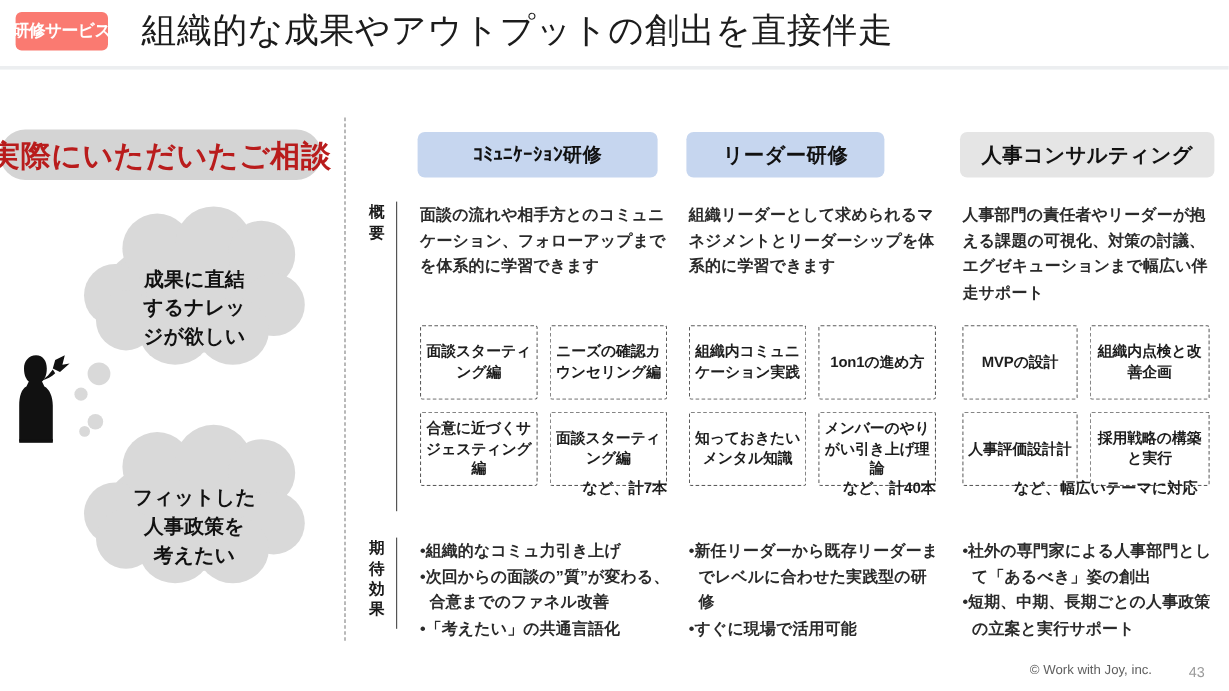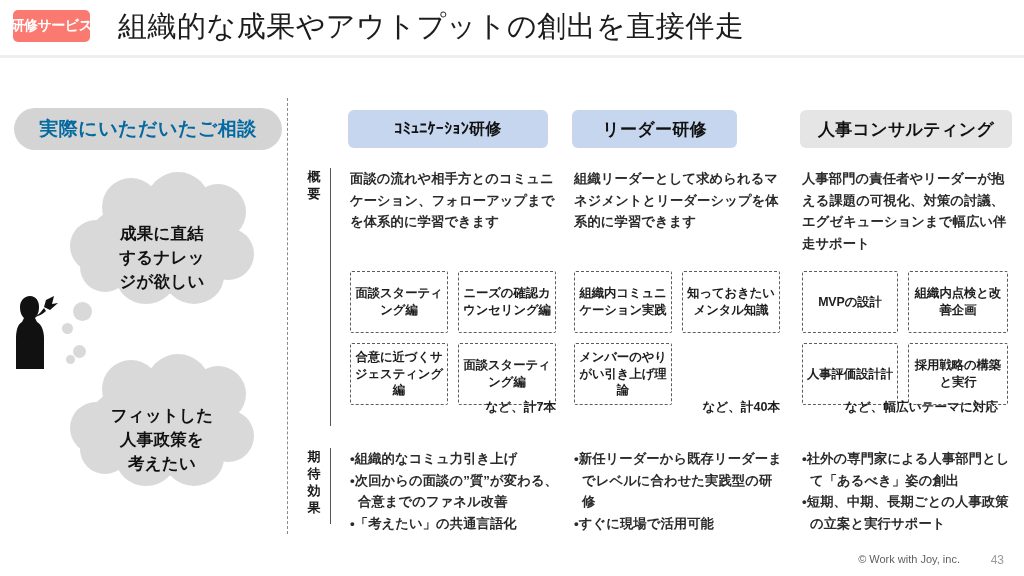--- a/index.html
+++ b/index.html
@@ -53,30 +53,30 @@
   #header-rule {
     position: absolute;
     left: 0; top: 55px;
     width: 1024px; height: 3px;
     background: #eceef0;
   }
 
   
   #consult-pill {
     position: absolute;
-    left: 14px; top: 108px;
+    left: 0; top: 108px;
     width: 268px; height: 42px;
     background: #d4d4d4;
     border-radius: 21px;
     display: flex;
     align-items: center;
     justify-content: center;
-    font-size: 19px;
-    font-weight: 700;
-    color: #0369a1;
+    font-size: 25px;
+    font-weight: 700;
+    color: #b91c1c;
     letter-spacing: 0.5px;
     white-space: nowrap;
   }
 
   .thought-cloud {
     position: absolute;
     background: #d9d9d9;
     border-radius: 48% 52% 50% 50% / 50% 50% 52% 48%;
     display: flex;
     align-items: flex-end;
@@ -308,20 +308,21 @@
   <div class="topic-grid" id="grid-1">
     <div class="topic-box">面談スターティング編</div>
     <div class="topic-box">ニーズの確認カウンセリング編</div>
     <div class="topic-box">合意に近づくサジェスティング編</div>
     <div class="topic-box">面談スターティング編</div>
   </div>
   <div class="topic-note" id="note-1">など、計7本</div>
 
   <div class="topic-grid" id="grid-2">
     <div class="topic-box">組織内コミュニケーション実践</div>
+    <div class="topic-box">1on1の進め方</div>
     <div class="topic-box">知っておきたいメンタル知識</div>
     <div class="topic-box">メンバーのやりがい引き上げ理論</div>
   </div>
   <div class="topic-note" id="note-2">など、計40本</div>
 
   <div class="topic-grid" id="grid-3">
     <div class="topic-box">MVPの設計</div>
     <div class="topic-box">組織内点検と改善企画</div>
     <div class="topic-box">人事評価設計計</div>
     <div class="topic-box">採用戦略の構築と実行</div>

